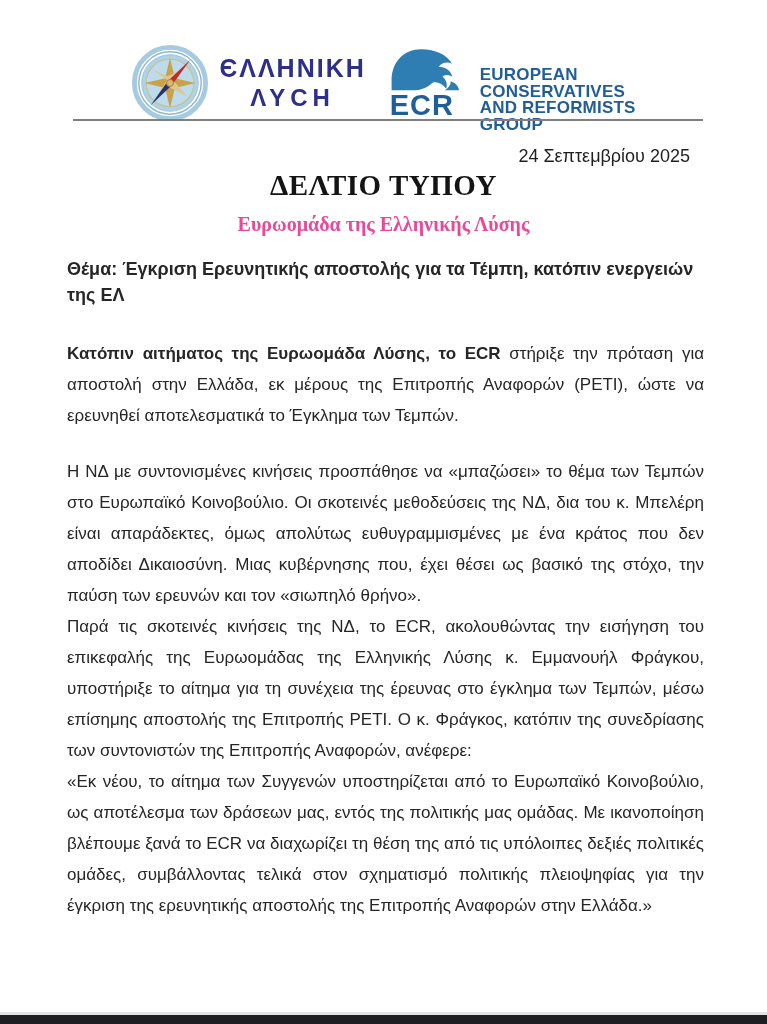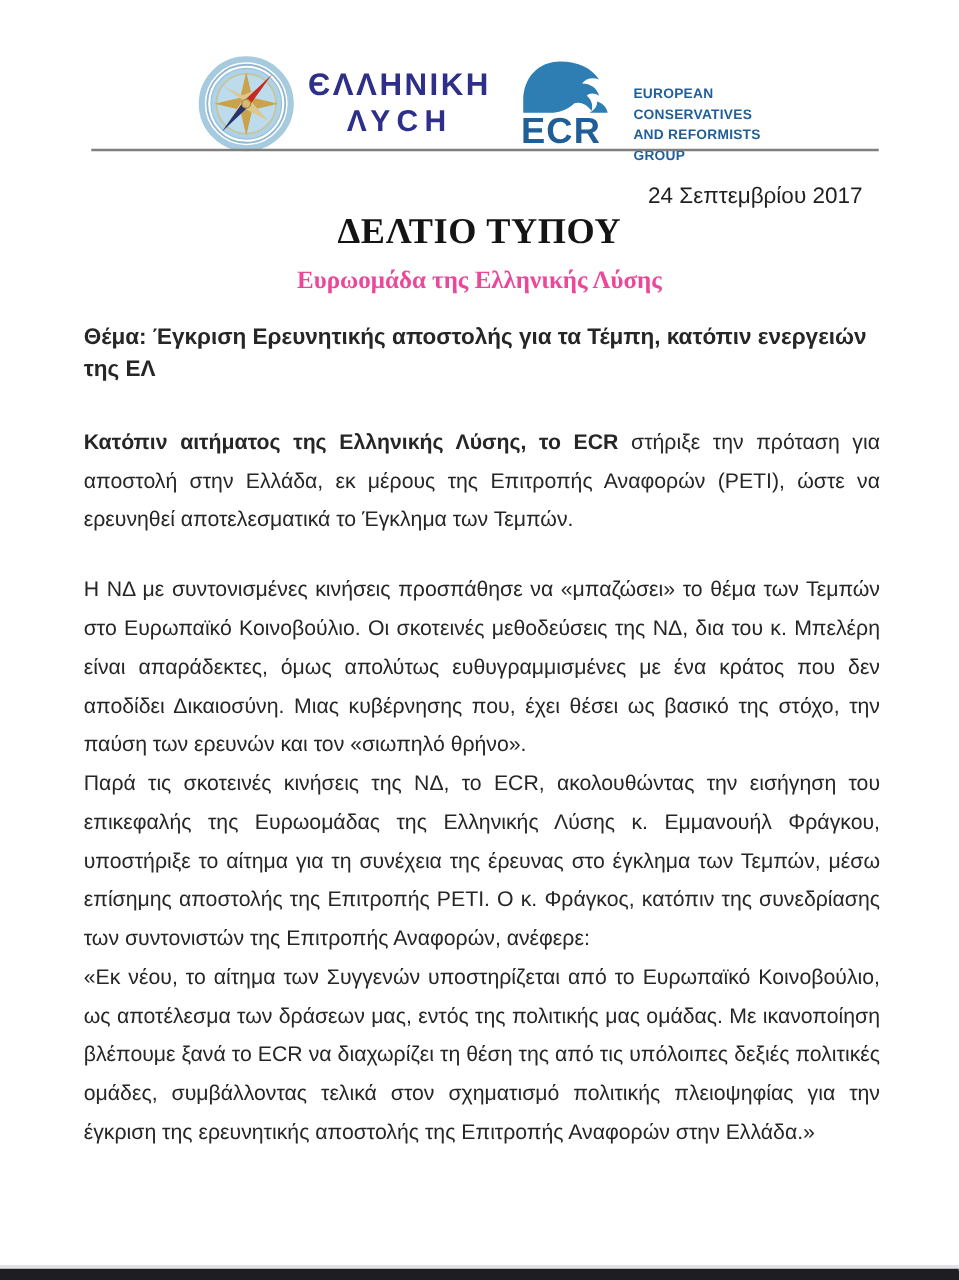--- a/index.html
+++ b/index.html
@@ -48,21 +48,21 @@
   .ecr-acronym {
     color: #1f5e97;
     font-weight: bold;
     font-size: 29px;
     line-height: 28px;
     letter-spacing: 1px;
   }
   .ecr-group {
     color: #1f5e97;
     font-weight: bold;
-    font-size: 11px;
+    font-size: 17px;
     line-height: 16.5px;
     letter-spacing: 0.2px;
     margin-left: 4px;
     margin-top: 34px;
   }
   .header-rule {
     position: absolute;
     top: 119px;
     left: 73px;
     right: 64px;
@@ -177,29 +177,29 @@
     <div class="ecr-group">
       <div>EUROPEAN</div>
       <div>CONSERVATIVES</div>
       <div>AND REFORMISTS</div>
       <div>GROUP</div>
     </div>
   </div>
 
   <div class="header-rule"></div>
 
-  <div class="doc-date">24 Σεπτεμβρίου 2017</div>
+  <div class="doc-date">24 Σεπτεμβρίου 2025</div>
 
   <div class="doc-title">ΔΕΛΤΙΟ ΤΥΠΟΥ</div>
   <div class="doc-subtitle">Ευρωομάδα της Ελληνικής Λύσης</div>
 
   <div class="content">
     <p class="subject">Θέμα: Έγκριση Ερευνητικής αποστολής για τα Τέμπη, κατόπιν ενεργειών της ΕΛ</p>
 
-    <p class="para para-lead"><span class="bold-lead">Κατόπιν αιτήματος της Ελληνικής Λύσης, το ECR</span><span> στήριξε την πρόταση για αποστολή στην Ελλάδα, εκ μέρους της Επιτροπής Αναφορών (PETI), ώστε να ερευνηθεί αποτελεσματικά το Έγκλημα των Τεμπών.</span></p>
+    <p class="para para-lead"><span class="bold-lead">Κατόπιν αιτήματος της Ευρωομάδα Λύσης, το ECR</span><span> στήριξε την πρόταση για αποστολή στην Ελλάδα, εκ μέρους της Επιτροπής Αναφορών (PETI), ώστε να ερευνηθεί αποτελεσματικά το Έγκλημα των Τεμπών.</span></p>
 
     <p class="para">Η ΝΔ με συντονισμένες κινήσεις προσπάθησε να «μπαζώσει» το θέμα των Τεμπών στο Ευρωπαϊκό Κοινοβούλιο. Οι σκοτεινές μεθοδεύσεις της ΝΔ, δια του κ. Μπελέρη είναι απαράδεκτες, όμως απολύτως ευθυγραμμισμένες με ένα κράτος που δεν αποδίδει Δικαιοσύνη. Μιας κυβέρνησης που, έχει θέσει ως βασικό της στόχο, την παύση των ερευνών και τον «σιωπηλό θρήνο».</p>
     <p class="para">Παρά τις σκοτεινές κινήσεις της ΝΔ, το ECR, ακολουθώντας την εισήγηση του επικεφαλής της Ευρωομάδας της Ελληνικής Λύσης κ. Εμμανουήλ Φράγκου, υποστήριξε το αίτημα για τη συνέχεια της έρευνας στο έγκλημα των Τεμπών, μέσω επίσημης αποστολής της Επιτροπής PETI. Ο κ. Φράγκος, κατόπιν της συνεδρίασης των συντονιστών της Επιτροπής Αναφορών, ανέφερε:</p>
     <p class="para">«Εκ νέου, το αίτημα των Συγγενών υποστηρίζεται από το Ευρωπαϊκό Κοινοβούλιο, ως αποτέλεσμα των δράσεων μας, εντός της πολιτικής μας ομάδας. Με ικανοποίηση βλέπουμε ξανά το ECR να διαχωρίζει τη θέση της από τις υπόλοιπες δεξιές πολιτικές ομάδες, συμβάλλοντας τελικά στον σχηματισμό πολιτικής πλειοψηφίας για την έγκριση της ερευνητικής αποστολής της Επιτροπής Αναφορών στην Ελλάδα.»</p>
   </div>
 
   <div class="footer-light-line"></div>
   <div class="footer-bar"></div>
 
 </div>

